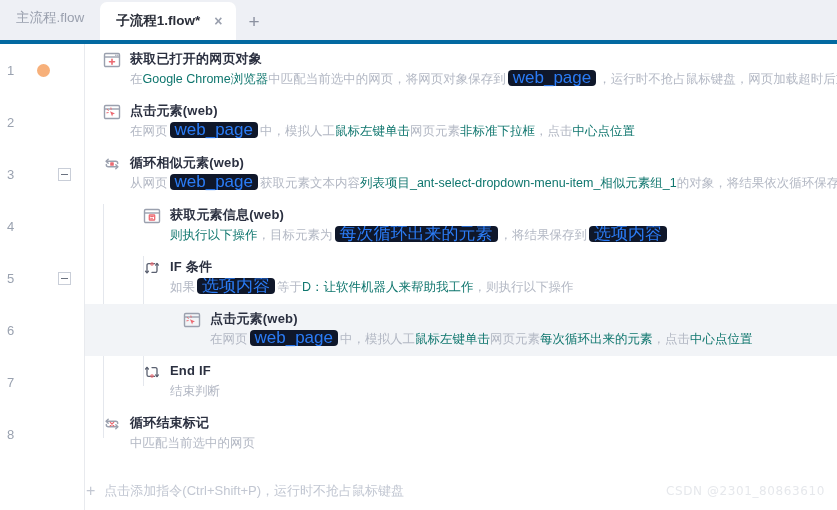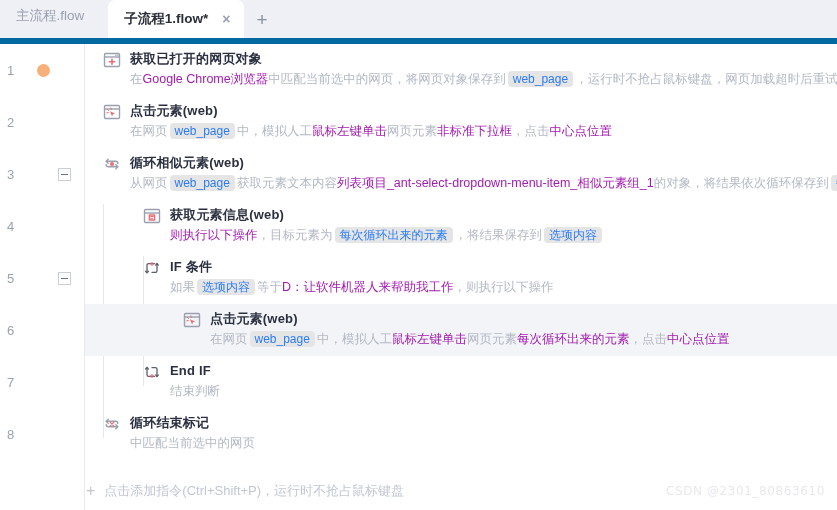--- a/index.html
+++ b/index.html
@@ -11,42 +11,41 @@
   }
 
   
   #tabbar {
     position: relative;
     height: 44px;
     background: #eef0f5;
     display: flex;
     align-items: flex-end;
     padding-left: 0;
-    border-bottom: 6px solid #0369a1;
+    border-bottom: 4px solid #0369a1;
   }
   .tab {
     height: 44px;
     display: flex;
     align-items: center;
     padding: 0 16px;
     font-size: 13.5px;
     color: #9aa0ae;
     white-space: nowrap;
     user-select: none;
   }
   .tab.active {
     background: #ffffff;
     color: #2b2f3a;
     font-weight: 600;
     border-top-left-radius: 7px;
     border-top-right-radius: 7px;
     height: 38px;
     margin-bottom: 0;
     padding: 0 10px 0 16px;
-    margin-left: 8px;
   }
   .tab.active .tab-label { margin-right: 10px; }
   .tab-close {
     font-size: 14px;
     color: #9aa0ae;
     line-height: 1;
     padding: 2px 4px;
     border-radius: 3px;
   }
   .tab-add {
@@ -152,30 +151,30 @@
     letter-spacing: .2px;
   }
   .row-desc {
     font-size: 12.5px;
     color: #b3b8c4;
     line-height: 18px;
     margin-top: 3px;
     white-space: nowrap;
     overflow: hidden;
   }
-  .blue { color: #a21caf; }
+  .blue { color: #0f766e; }
   .chip {
     display: inline-block;
-    background: #e5e5e5;
+    background: #0f172a;
     color: #2b7cf6;
     border-radius: 4px;
     padding: 0 5px;
     margin: 0 2px;
     line-height: 16px;
-    font-size: 12px;
+    font-size: 17px;
   }
 
   
   #addline {
     position: absolute;
     left: 86px;
     top: 438px;
     display: flex;
     align-items: center;
     font-size: 13px;

